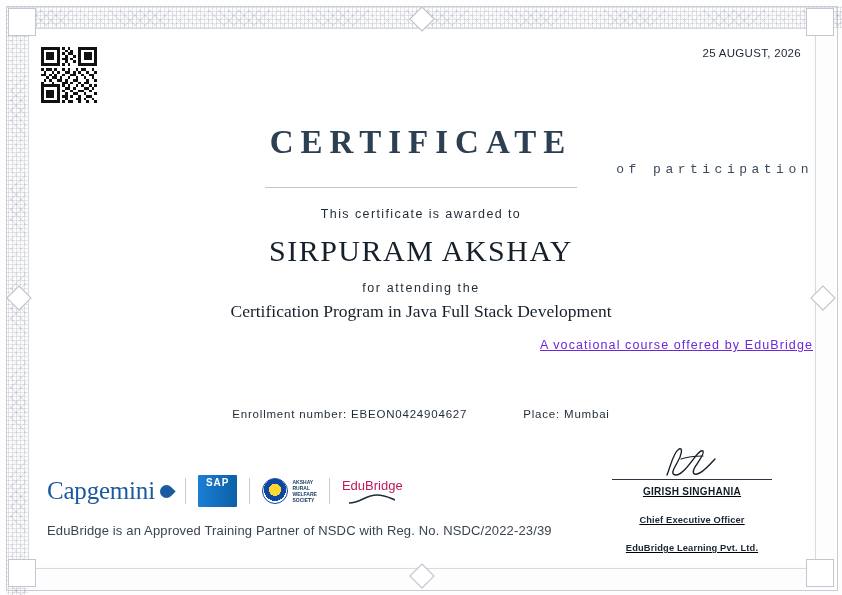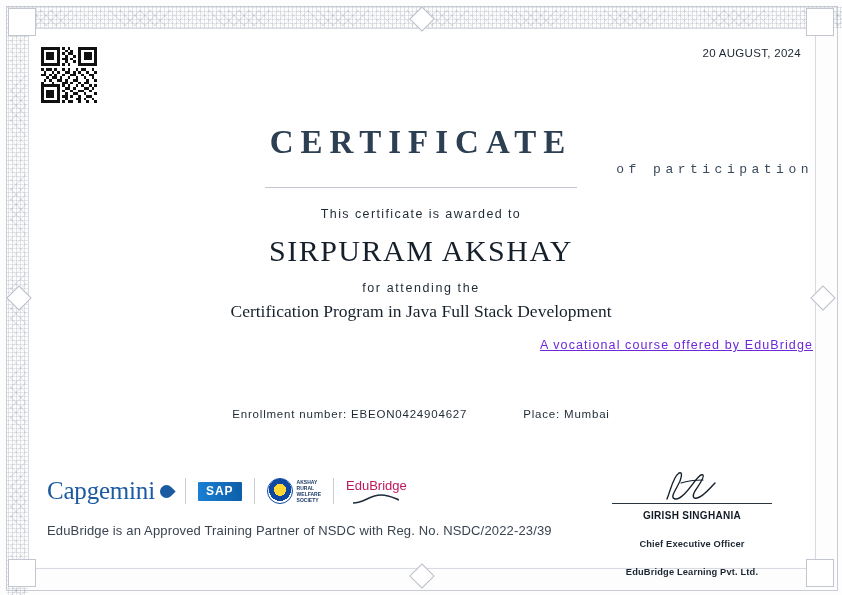--- a/index.html
+++ b/index.html
@@ -216,23 +216,23 @@
   .logo-div {
     width: 1px;
     height: 26px;
     background: #c8ccd3;
     margin: 0 12px;
   }
   .logo-sap {
     background: linear-gradient(90deg, #1a7fd4, #0d5fa8);
     color: #ffffff;
     font-weight: bold;
-    font-size: 12px;
+    font-size: 10px;
     letter-spacing: 1px;
-    padding: 2px 8px 3px 8px;
+    padding: 2px 8px 19px 8px;
     border-radius: 1px;
     font-family: "Liberation Sans", sans-serif;
   }
   .logo-arws {
     display: flex;
     align-items: center;
     gap: 4px;
   }
   .arws-seal {
     width: 24px; height: 24px;
@@ -266,23 +266,24 @@
     left: 18px;
     top: 494px;
     font-size: 13px;
     color: #3a4450;
     letter-spacing: 0.15px;
   }
   
   .sign-wrap {
     position: absolute;
     right: 26px;
-    top: 440px;
+    top: 416px;
     width: 190px;
     text-align: center;
+    text-decoration: underline;
   }
   .sign-mark {
     height: 34px;
   }
   .sign-line {
     width: 160px;
     height: 1px;
     background: #2b3542;
     margin: 0 auto 6px auto;
   }
@@ -428,21 +429,21 @@
             <rect x="19" y="19" width="1" height="1"></rect>
           <rect x="8" y="20" width="1" height="1"></rect>
             <rect x="10" y="20" width="2" height="1"></rect>
           <rect x="14" y="20" width="1" height="1"></rect>
             <rect x="17" y="20" width="1" height="1"></rect>
           <rect x="20" y="20" width="1" height="1"></rect>
         </g>
       </svg>
     </div>
 
-    <div class="date">20 AUGUST, 2024</div>
+    <div class="date">25 AUGUST, 2026</div>
 
     <div class="title">CERTIFICATE</div>
     <div class="subtitle">of participation</div>
     <div class="rule"></div>
 
     <div class="awarded">This certificate is awarded to</div>
     <div class="recipient">SIRPURAM  AKSHAY</div>
     <div class="for-attending">for attending the</div>
     <div class="course">Certification Program in Java Full Stack Development</div>
     <div class="vocational">A vocational course offered by EduBridge</div>

